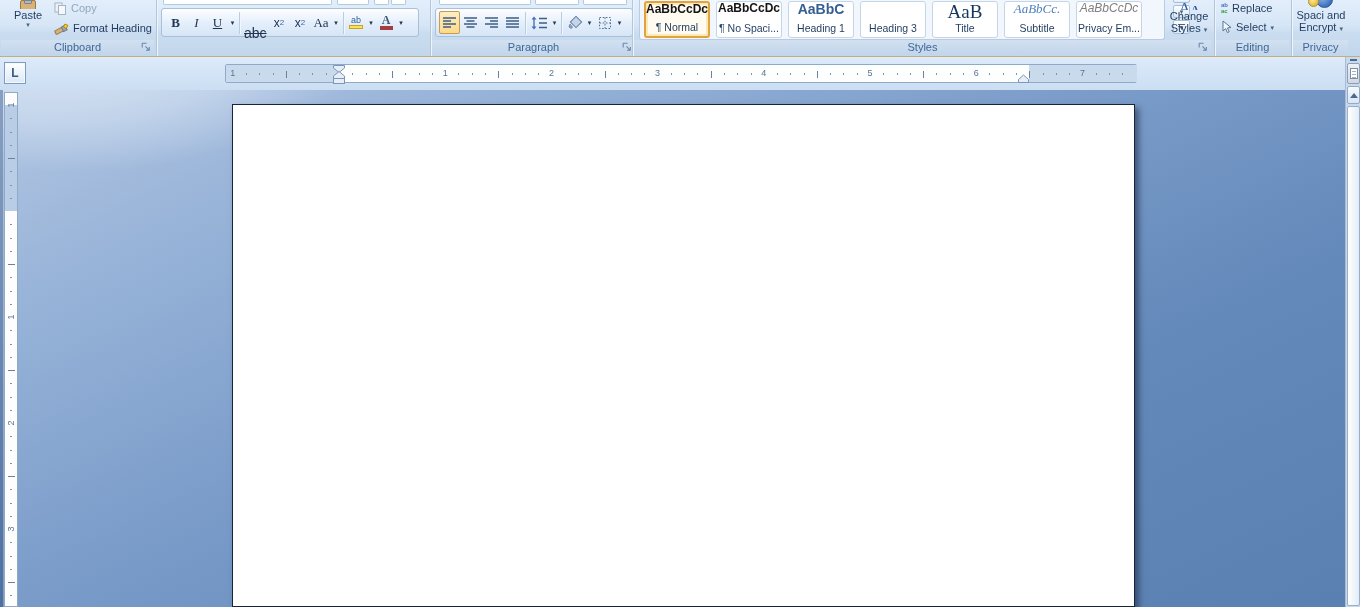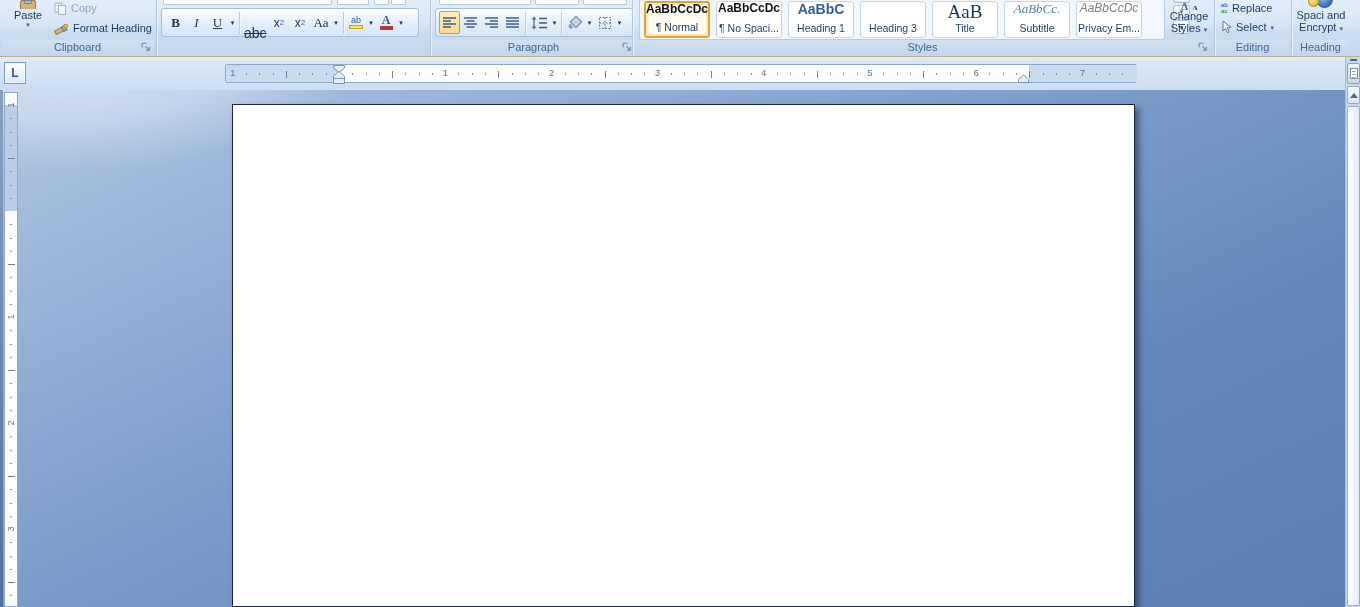--- a/index.html
+++ b/index.html
@@ -455,21 +455,21 @@
     <div class="grp" style="left:1291px;width:58px;">
       <div class="bigbtn" style="left:2px;width:54px;">
         <div id="pv-icon">
           <div class="globe"></div>
             <div class="seal"></div>
         </div>
         <span class="line">Spaci and</span>
         <span class="line"><span>Encrypt</span> <span class="ddarrow">▾</span></span>
       </div>
       <div class="grp-footer">
-        <span>Heading</span>
+        <span>Privacy</span>
       </div>
     </div>
   </div>
 
   <div id="scrollbar">
     <div id="sb-split"></div>
     <div id="sb-toggle">
         <div class="pg">
           <div></div>
           <div></div>

